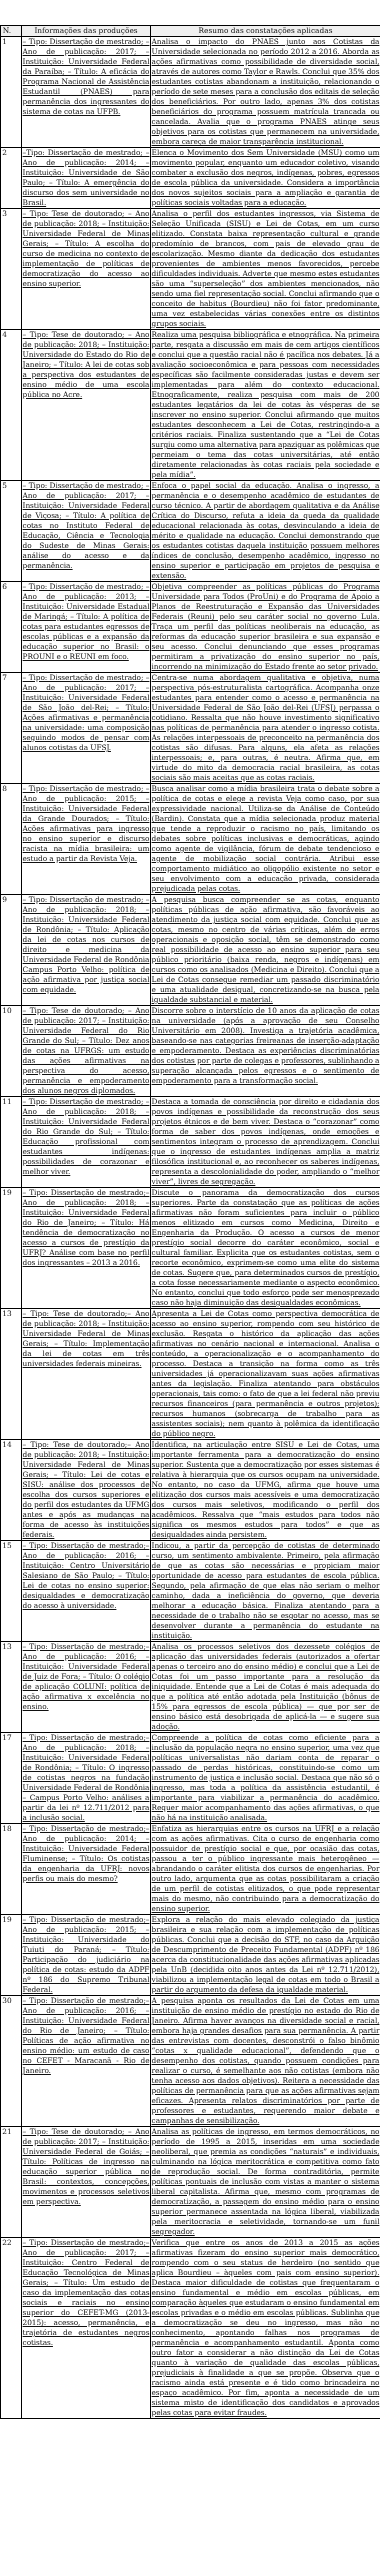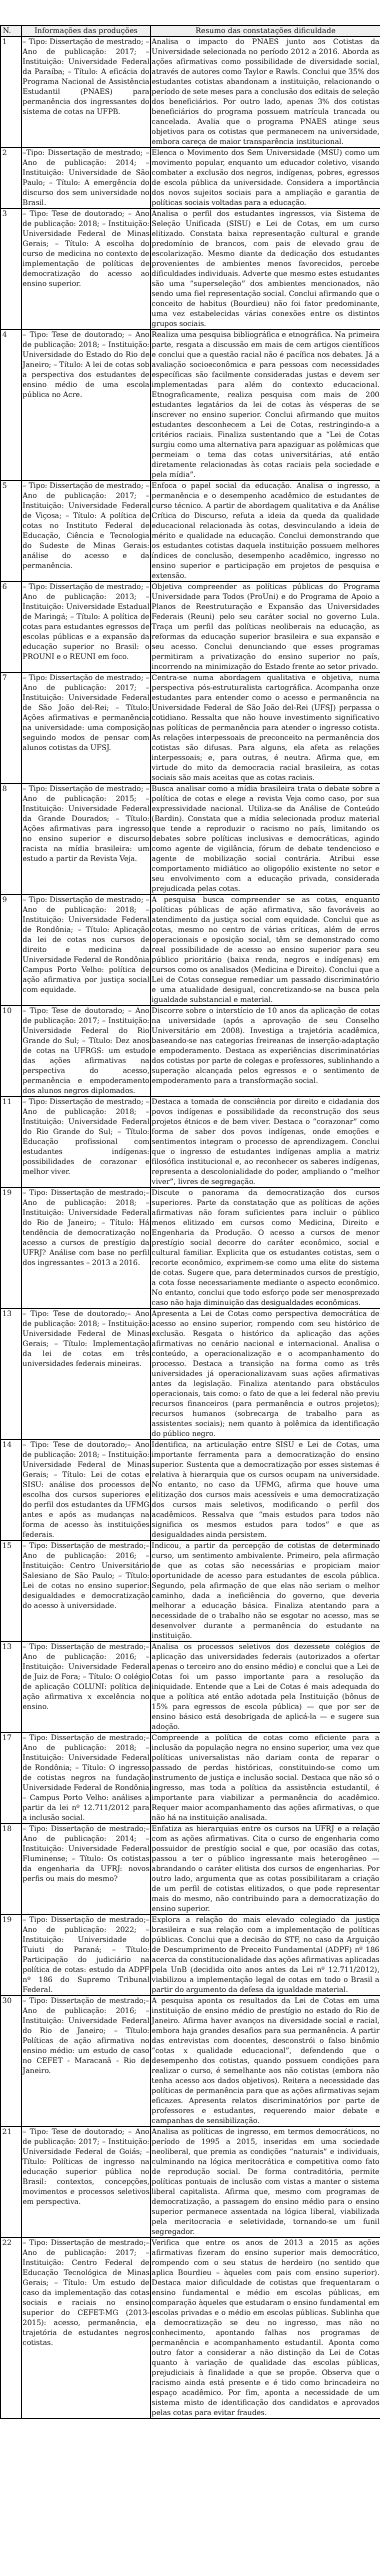--- a/index.html
+++ b/index.html
@@ -23,39 +23,39 @@
     padding: 0 0.6px 0 0.6px;
   }
   table.t th {
     background: #f0f0f0;
     font-weight: normal;
     text-align: center;
     height: 10px;
   }
   table.t th.h-n { text-align: left; padding-left: 1.8px; }
   table.t td.n { text-align: left; padding-left: 1.2px; }
-  table.t td.info, table.t td.sum { text-align: justify; }
+  table.t td.info, table.t td.sum { text-align: justify; text-decoration: underline; }
   table.t td.info { letter-spacing: -0.1px; }
   table.t td.sum { letter-spacing: -0.1px; margin-left: 36px; }
 </style>
 </head>
 <body>
 
 <div class="page">
   <table class="t">
     <colgroup>
       <col class="c-n">
       <col class="c-info">
       <col class="c-sum">
     </colgroup>
     <thead>
       <tr>
         <th class="h-n">N.</th>
         <th>Informações das produções</th>
-        <th>Resumo das constatações dificuldade</th>
+        <th>Resumo das constatações aplicadas</th>
       </tr>
     </thead>
     <tbody>
       <tr>
           <td class="n">1</td>
           <td class="info">– Tipo: Dissertação de mestrado; – Ano de publicação: 2017; – Instituição: Universidade Federal da Paraíba; – Título: A eficácia do Programa Nacional de Assistência Estudantil (PNAES) para permanência dos ingressantes do sistema de cotas na UFPB.</td>
           <td class="sum">Analisa o impacto do PNAES junto aos Cotistas da Universidade selecionada no período 2012 a 2016. Aborda as ações afirmativas como possibilidade de diversidade social, através de autores como Taylor e Rawls. Conclui que 35% dos estudantes cotistas abandonam a instituição, relacionando o período de sete meses para a conclusão dos editais de seleção dos beneficiários. Por outro lado, apenas 3% dos cotistas beneficiários do programa possuem matrícula trancada ou cancelada. Avalia que o programa PNAES atinge seus objetivos para os cotistas que permanecem na universidade, embora careça de maior transparência institucional.</td>
         </tr>
       <tr>
           <td class="n">2</td>
@@ -137,21 +137,21 @@
           <td class="info">– Tipo: Dissertação de mestrado;– Ano de publicação: 2018; – Instituição: Universidade Federal de Rondônia; – Título: O ingresso de cotistas negros na fundação Universidade Federal de Rondônia – Campus Porto Velho: análises a partir da lei nº 12.711/2012 para a inclusão social.</td>
           <td class="sum">Compreende a política de cotas como eficiente para a inclusão da população negra no ensino superior, uma vez que políticas universalistas não dariam conta de reparar o passado de perdas históricas, constituindo-se como um instrumento de justiça e inclusão social. Destaca que não só o ingresso, mas toda a política da assistência estudantil, é importante para viabilizar a permanência do acadêmico. Requer maior acompanhamento das ações afirmativas, o que não há na instituição analisada.</td>
         </tr>
       <tr>
           <td class="n">18</td>
           <td class="info">– Tipo: Dissertação de mestrado;– Ano de publicação: 2014; – Instituição: Universidade Federal Fluminense; – Título: Os cotistas da engenharia da UFRJ: novos perfis ou mais do mesmo?</td>
           <td class="sum">Enfatiza as hierarquias entre os cursos na UFRJ e a relação com as ações afirmativas. Cita o curso de engenharia como possuidor de prestígio social e que, por ocasião das cotas, passou a ter o público ingressante mais heterogêneo — abrandando o caráter elitista dos cursos de engenharias. Por outro lado, argumenta que as cotas possibilitaram a criação de um perfil de cotistas elitizados, o que pode representar mais do mesmo, não contribuindo para a democratização do ensino superior.</td>
         </tr>
       <tr>
           <td class="n">19</td>
-          <td class="info">– Tipo: Dissertação de mestrado;– Ano de publicação: 2022; – Instituição: Universidade do Tuiuti do Paraná; – Título: Participação do judiciário na política de cotas: estudo da ADPF nº 186 do Supremo Tribunal Federal.</td>
+          <td class="info">– Tipo: Dissertação de mestrado;– Ano de publicação: 2015; – Instituição: Universidade do Tuiuti do Paraná; – Título: Participação do judiciário na política de cotas: estudo da ADPF nº 186 do Supremo Tribunal Federal.</td>
           <td class="sum">Explora a relação do mais elevado colegiado da justiça brasileira e sua relação com a implementação de políticas públicas. Conclui que a decisão do STF, no caso da Arguição de Descumprimento de Preceito Fundamental (ADPF) nº 186 acerca da constitucionalidade das ações afirmativas aplicadas pela UnB (decidida oito anos antes da Lei nº 12.711/2012), viabilizou a implementação legal de cotas em todo o Brasil a partir do argumento da defesa da igualdade material.</td>
         </tr>
       <tr>
           <td class="n">30</td>
           <td class="info">– Tipo: Dissertação de mestrado;– Ano de publicação: 2016; – Instituição: Universidade Federal do Rio de Janeiro; – Título: Políticas de ação afirmativa no ensino médio: um estudo de caso no CEFET - Maracanã - Rio de Janeiro.</td>
           <td class="sum">A pesquisa aponta os resultados da Lei de Cotas em uma instituição de ensino médio de prestígio no estado do Rio de Janeiro. Afirma haver avanços na diversidade social e racial, embora haja grandes desafios para sua permanência. A partir das entrevistas com docentes, desconstrói o falso binômio “cotas x qualidade educacional”, defendendo que o desempenho dos cotistas, quando possuem condições para realizar o curso, é semelhante aos não cotistas (embora não tenha acesso aos dados objetivos). Reitera a necessidade das políticas de permanência para que as ações afirmativas sejam eficazes. Apresenta relatos discriminatórios por parte de professores e estudantes, requerendo maior debate e campanhas de sensibilização.</td>
         </tr>
       <tr>
           <td class="n">21</td>
           <td class="info">– Tipo: Tese de doutorado; – Ano de publicação: 2017; – Instituição: Universidade Federal de Goiás; – Título: Políticas de ingresso na educação superior pública no Brasil: contextos, concepções, movimentos e processos seletivos em perspectiva.</td>

